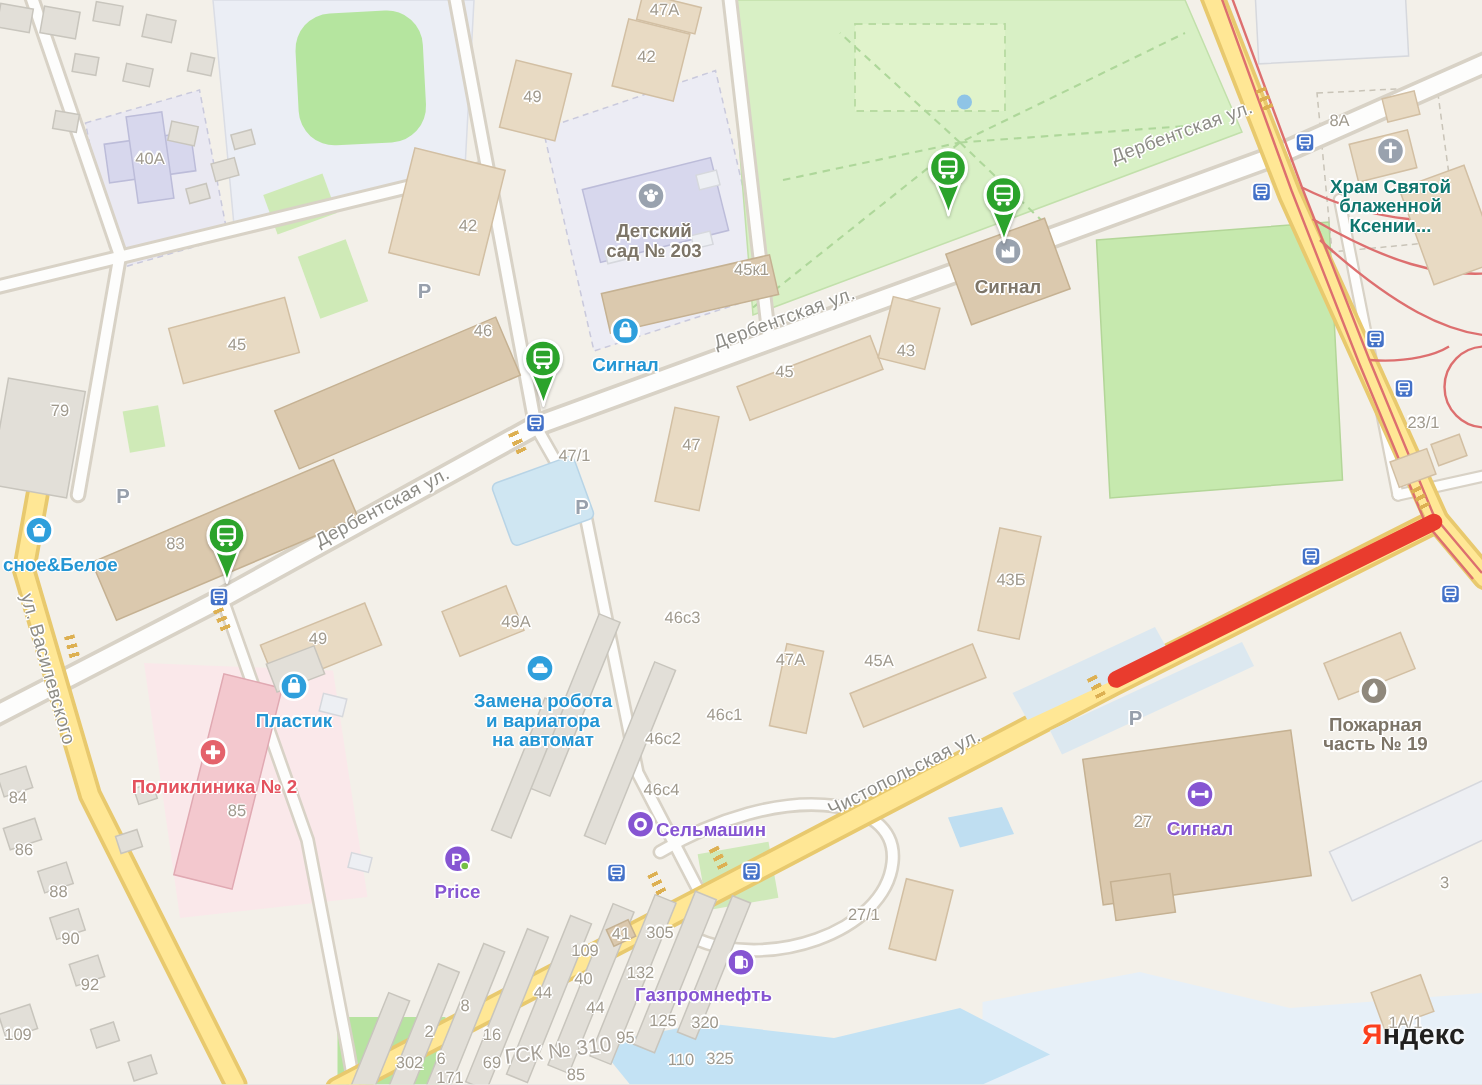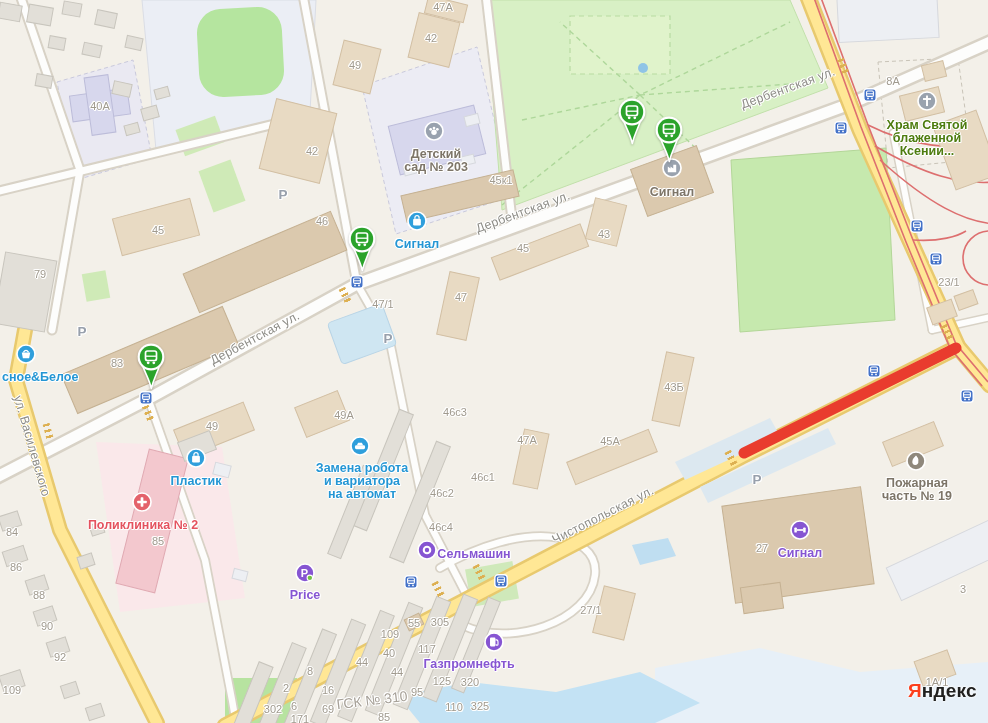--- a/index.html
+++ b/index.html
@@ -232,42 +232,42 @@
       <div class="lbl" style="left:461px;top:297px">47</div>
       <div class="lbl" style="left:523px;top:248px">45</div>
       <div class="lbl" style="left:604px;top:234px">43</div>
       <div class="lbl" style="left:893px;top:81px">8А</div>
       <div class="lbl" style="left:949px;top:282px">23/1</div>
       <div class="lbl" style="left:674px;top:387px">43Б</div>
       <div class="lbl" style="left:212px;top:426px">49</div>
       <div class="lbl" style="left:344px;top:415px">49А</div>
       <div class="lbl" style="left:455px;top:412px">46с3</div>
       <div class="lbl" style="left:527px;top:440px">47А</div>
-      <div class="lbl" style="left:610px;top:441px">45А</div>
+      <div class="lbl" style="left:586px;top:441px">45А</div>
       <div class="lbl" style="left:483px;top:477px">46с1</div>
       <div class="lbl" style="left:442px;top:493px">46с2</div>
       <div class="lbl" style="left:441px;top:527px">46с4</div>
-      <div class="lbl" style="left:591px;top:610px">27/1</div>
+      <div class="lbl" style="left:576px;top:610px">27/1</div>
       <div class="lbl" style="left:762px;top:548px">27</div>
       <div class="lbl" style="left:963px;top:589px">3</div>
       <div class="lbl" style="left:937px;top:682px">1А/1</div>
       <div class="lbl" style="left:12px;top:532px">84</div>
       <div class="lbl" style="left:16px;top:567px">86</div>
       <div class="lbl" style="left:39px;top:595px">88</div>
       <div class="lbl" style="left:47px;top:626px">90</div>
       <div class="lbl" style="left:60px;top:657px">92</div>
       <div class="lbl" style="left:12px;top:690px">109</div>
       <div class="lbl" style="left:158px;top:541px">85</div>
       <div class="lbl" style="left:440px;top:622px">305</div>
-      <div class="lbl" style="left:414px;top:623px">55</div>
+      <div class="lbl" style="left:414px;top:623px">41</div>
       <div class="lbl" style="left:390px;top:634px">109</div>
       <div class="lbl" style="left:389px;top:653px">40</div>
       <div class="lbl" style="left:362px;top:662px">44</div>
       <div class="lbl" style="left:397px;top:672px">44</div>
-      <div class="lbl" style="left:427px;top:649px">117</div>
+      <div class="lbl" style="left:427px;top:649px">132</div>
       <div class="lbl" style="left:442px;top:681px">125</div>
       <div class="lbl" style="left:470px;top:682px">320</div>
       <div class="lbl" style="left:417px;top:692px">95</div>
       <div class="lbl" style="left:454px;top:707px">110</div>
       <div class="lbl" style="left:480px;top:706px">325</div>
       <div class="lbl" style="left:273px;top:709px">302</div>
       <div class="lbl" style="left:294px;top:706px">6</div>
       <div class="lbl" style="left:286px;top:688px">2</div>
       <div class="lbl" style="left:310px;top:671px">8</div>
       <div class="lbl" style="left:328px;top:690px">16</div>
@@ -327,21 +327,21 @@
     <div class="tx " style="left:672px;top:192px;color:#7d7568">
           <div>Сигнал</div>
         </div>
   </div>
       <div class="poi">
     <span class="ic" style="left:927px;top:103px"><svg width="21" height="21" viewBox="0 0 20 20">
             <circle cx="10" cy="10" r="8.6" fill="#99a2ae" stroke="#fff" stroke-width="1.6"></circle>
             <rect x="9.1" y="4.8" width="1.8" height="10" fill="#fff"></rect>
             <rect x="6.2" y="7.2" width="7.6" height="1.8" fill="#fff"></rect>
           </svg></span>
-    <div class="tx " style="left:927px;top:138px;color:#4d7c0f">
+    <div class="tx " style="left:927px;top:138px;color:#0f766e">
           <div>Храм Святой</div>
           <div>блаженной</div>
           <div>Ксении...</div>
         </div>
   </div>
       <div class="poi">
     <span class="ic" style="left:360px;top:448px"><svg width="21" height="21" viewBox="0 0 20 20">
             <circle cx="10" cy="10" r="8.6" fill="#2f9fdc" stroke="#fff" stroke-width="1.6"></circle>
             <rect x="5.2" y="9.4" width="9.6" height="3.6" rx="1.4" fill="#fff"></rect>
             <path d="M7,9.4 l1.2,-2.4 h3.6 l1.2,2.4 z" fill="#fff"></path>

